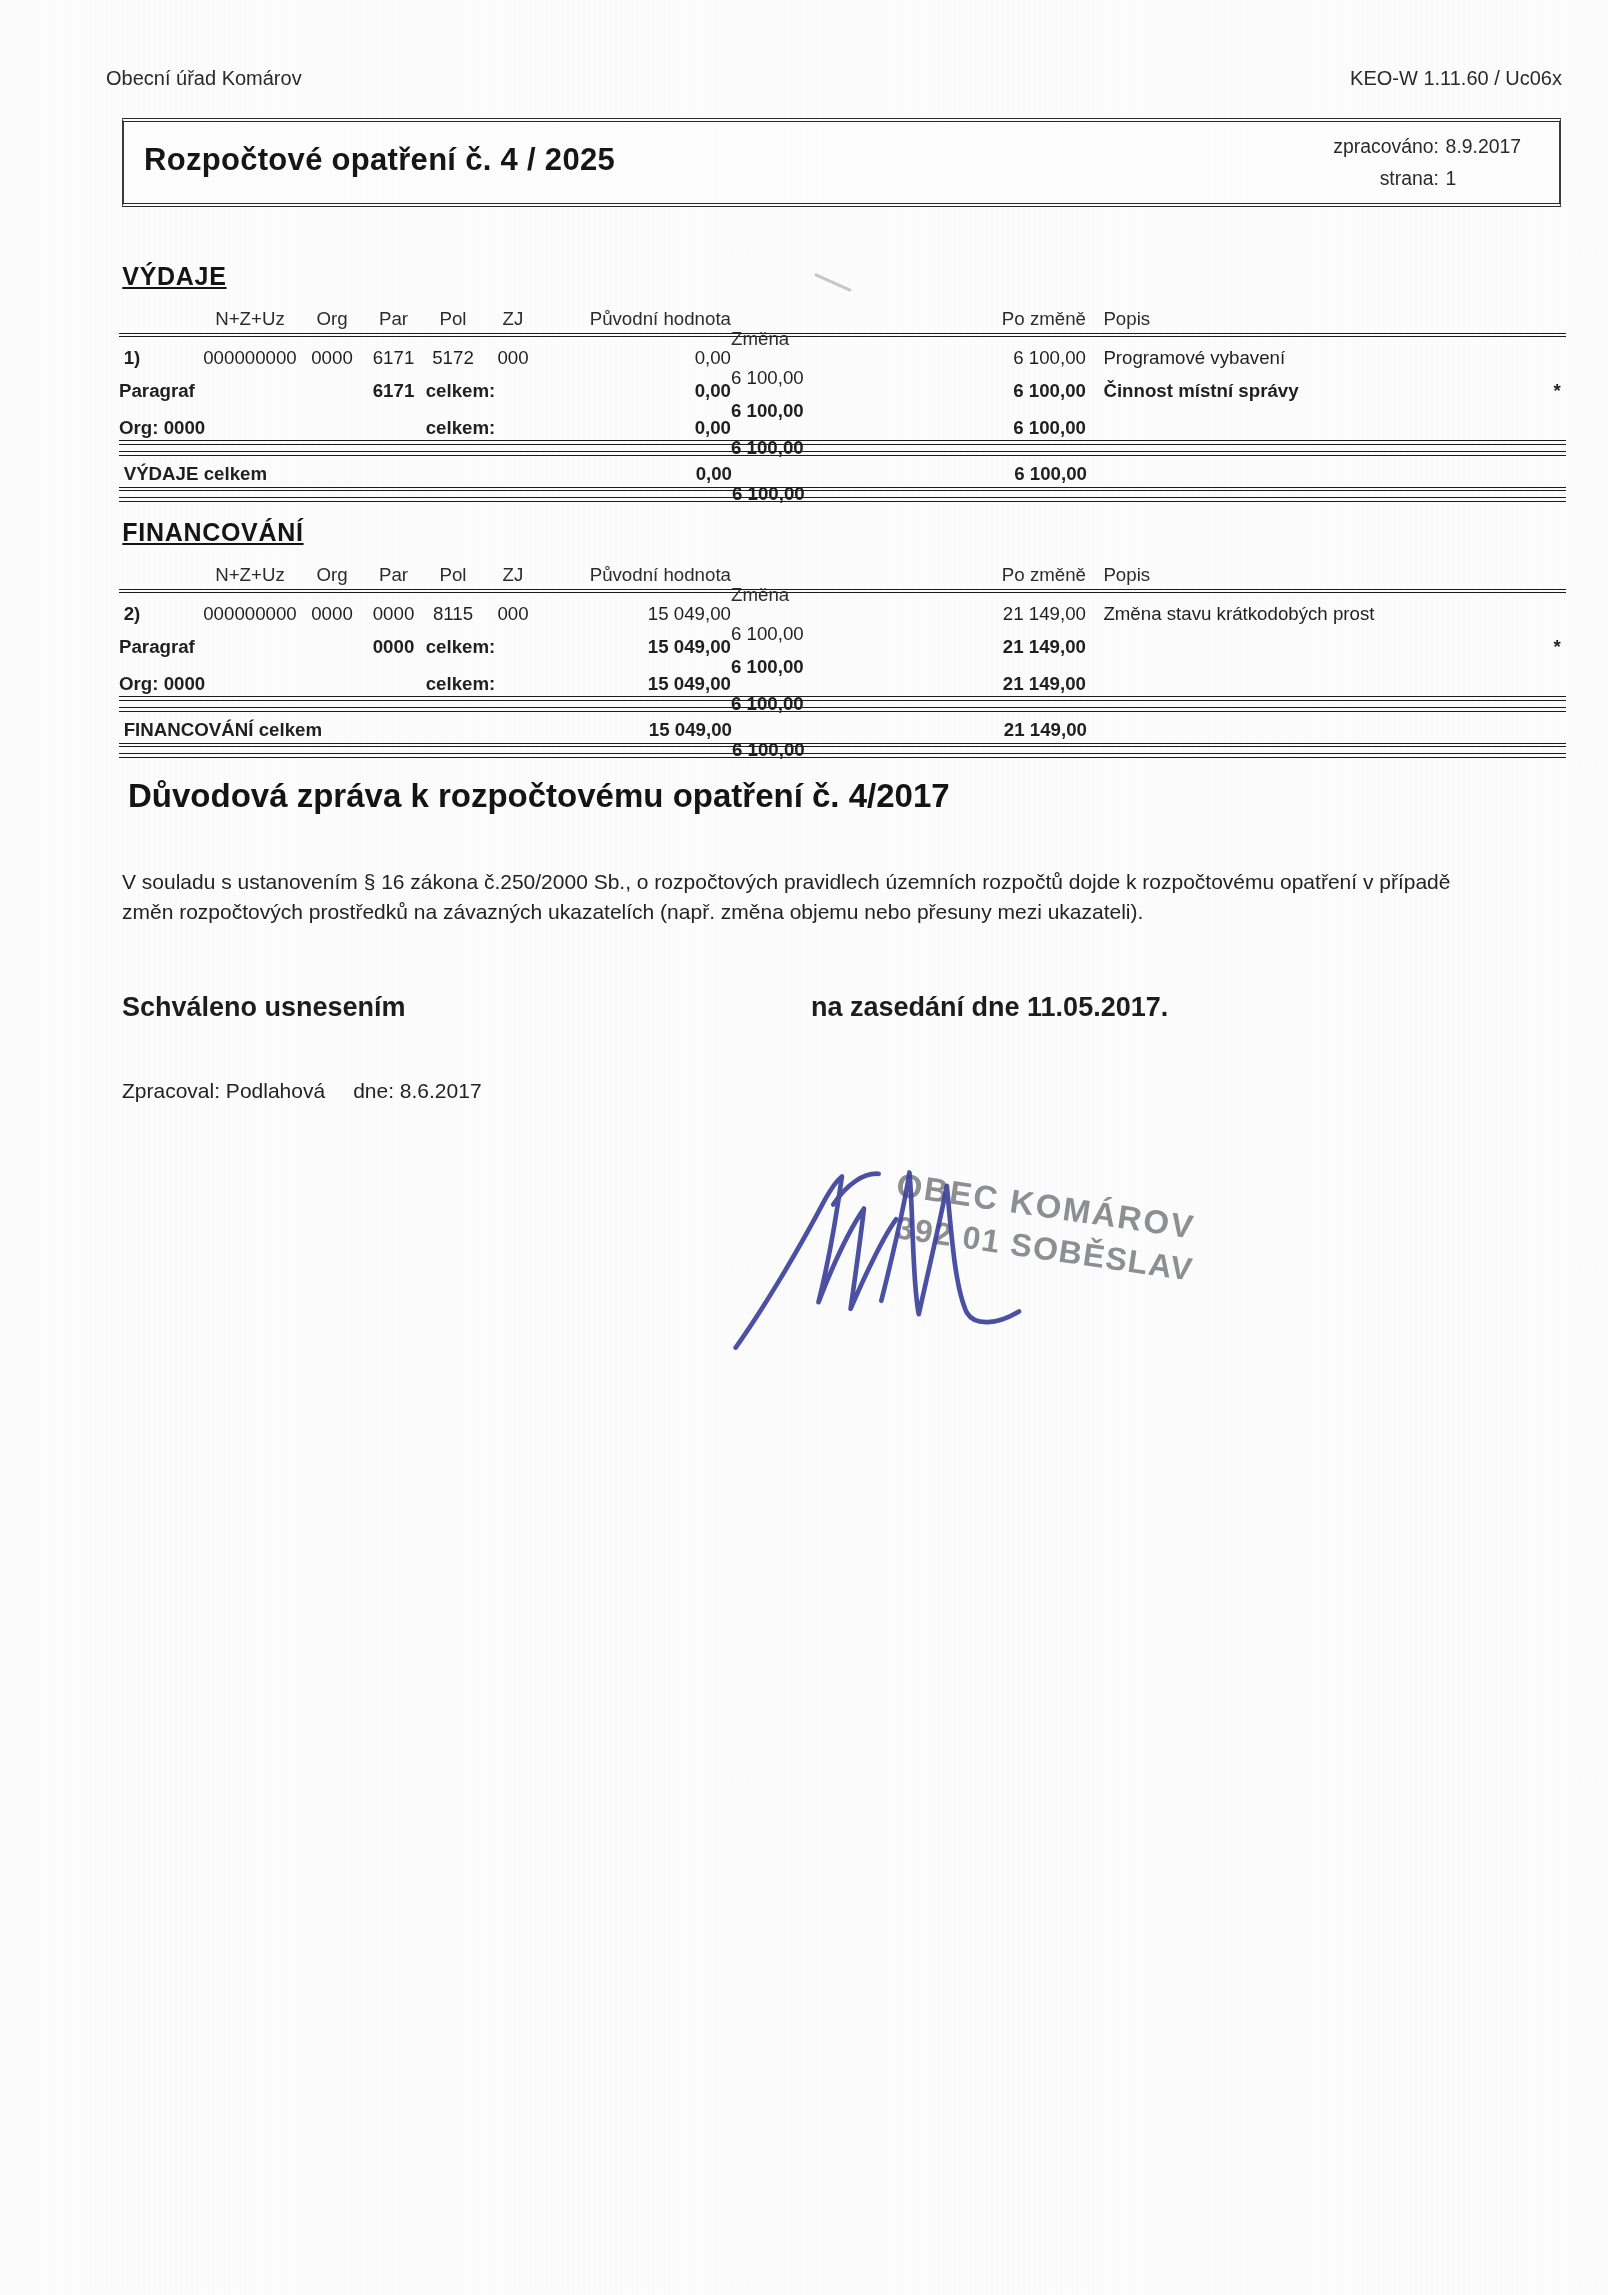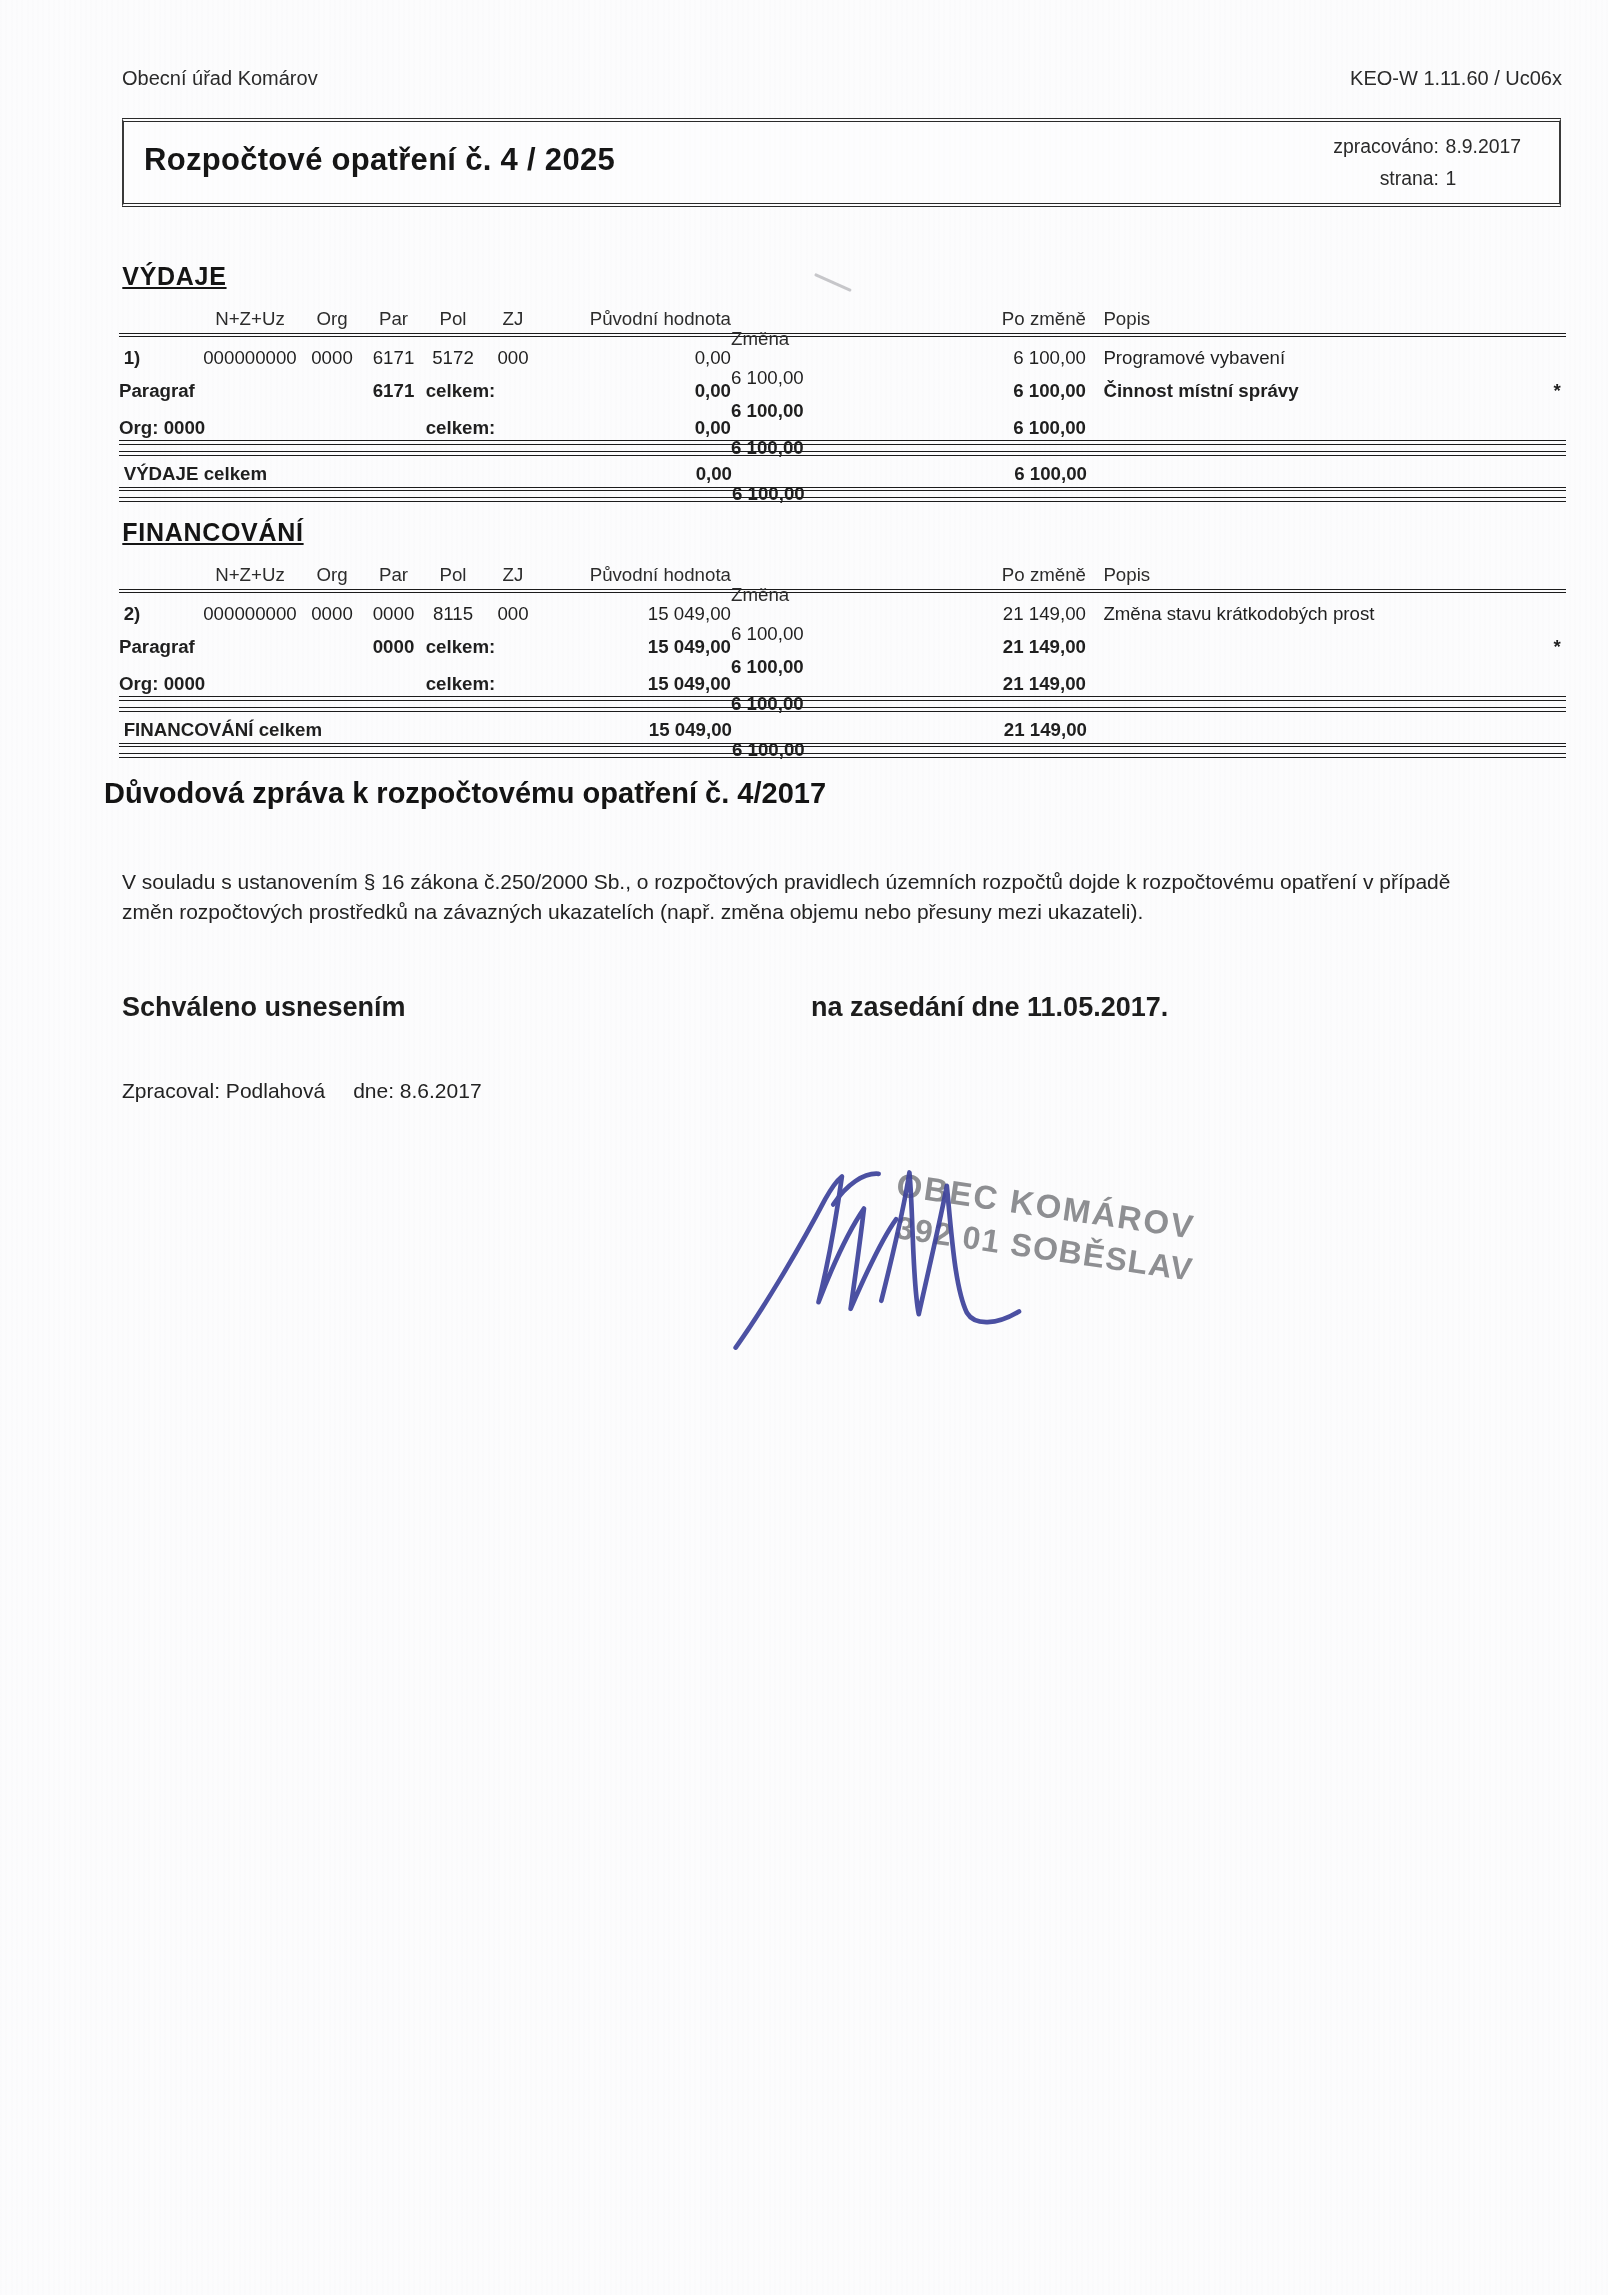--- a/index.html
+++ b/index.html
@@ -7,21 +7,21 @@
     position:relative;
     width:1609px;height:2295px;
     margin:0 auto;
     background:#fcfcfd;
     background-image:repeating-linear-gradient(90deg, rgba(120,120,130,0.012) 0 2px, transparent 2px 5.3px);
     font-family:"Liberation Sans", sans-serif;
     color:#1f1f1f;
     overflow:hidden;
   }
   
-  .toprow{position:absolute;top:67px;left:122px;right:47px;height:27px;font-size:20px;}
+  .toprow{position:absolute;top:67px;left:106px;right:47px;height:27px;font-size:20px;}
   .toprow .left{position:absolute;left:0;top:0;color:#2a2a2a;}
   .toprow .right{position:absolute;right:0;top:0;color:#2a2a2a;}
   
   .titlebox{
     position:absolute;left:122px;top:118px;width:1439px;height:89px;
     border-top:4.7px double #2a2a2a;border-bottom:4.7px double #2a2a2a;
     border-left:2px solid #3a3a3a;border-right:2px solid #3a3a3a;
     box-sizing:border-box;background:rgba(255,255,255,0.35);
   }
   .titlebox .doc-title{position:absolute;left:20px;top:20px;font-size:31px;font-weight:bold;color:#161616;letter-spacing:0.3px;}
@@ -46,21 +46,21 @@
   .c-popis{flex:1;padding-left:17.4px;box-sizing:border-box;text-align:left;}
   .c-star{width:37px;text-align:right;padding-right:5.3px;box-sizing:border-box;}
   .c-mlabel{width:245px;text-align:left;padding-right:5.3px;box-sizing:border-box;}
   .c-celkem{width:120px;text-align:left;padding-left:2.7px;box-sizing:border-box;}
   .c-total{width:425px;padding-left:4.7px;box-sizing:border-box;}
   .bold{font-weight:bold;}
   .rd{height:4.7px;border-top:1.6px solid #1c1c1c;border-bottom:1.6px solid #1c1c1c;box-sizing:border-box;}
   .mt12{margin-top:8px;} .mt18{margin-top:12px;} .mt8{margin-top:5.3px;}
   .mt9{margin-top:6px;} .mt1{margin-top:0.7px;}
   
-  .report-heading{position:absolute;left:104px;top:777px;font-size:29px;font-weight:bold;color:#141414;}
+  .report-heading{position:absolute;left:128px;top:777px;font-size:33px;font-weight:bold;color:#141414;}
   .report-body{position:absolute;left:122px;top:867px;width:1379px;font-size:21px;line-height:30px;color:#232323;}
   .approved{position:absolute;left:122px;top:992px;width:1403px;height:27px;font-size:27px;font-weight:bold;color:#1d1d1d;}
   .approved .meeting{position:absolute;left:689px;top:0;}
   .prepared{position:absolute;left:122px;top:1079px;font-size:21px;color:#232323;}
   .prepared .pdate{margin-left:28px;}
   
   .stamp{
     position:absolute;left:900px;top:1163px;
     transform:rotate(8.2deg);transform-origin:left top;
     font-weight:bold;opacity:0.88;

